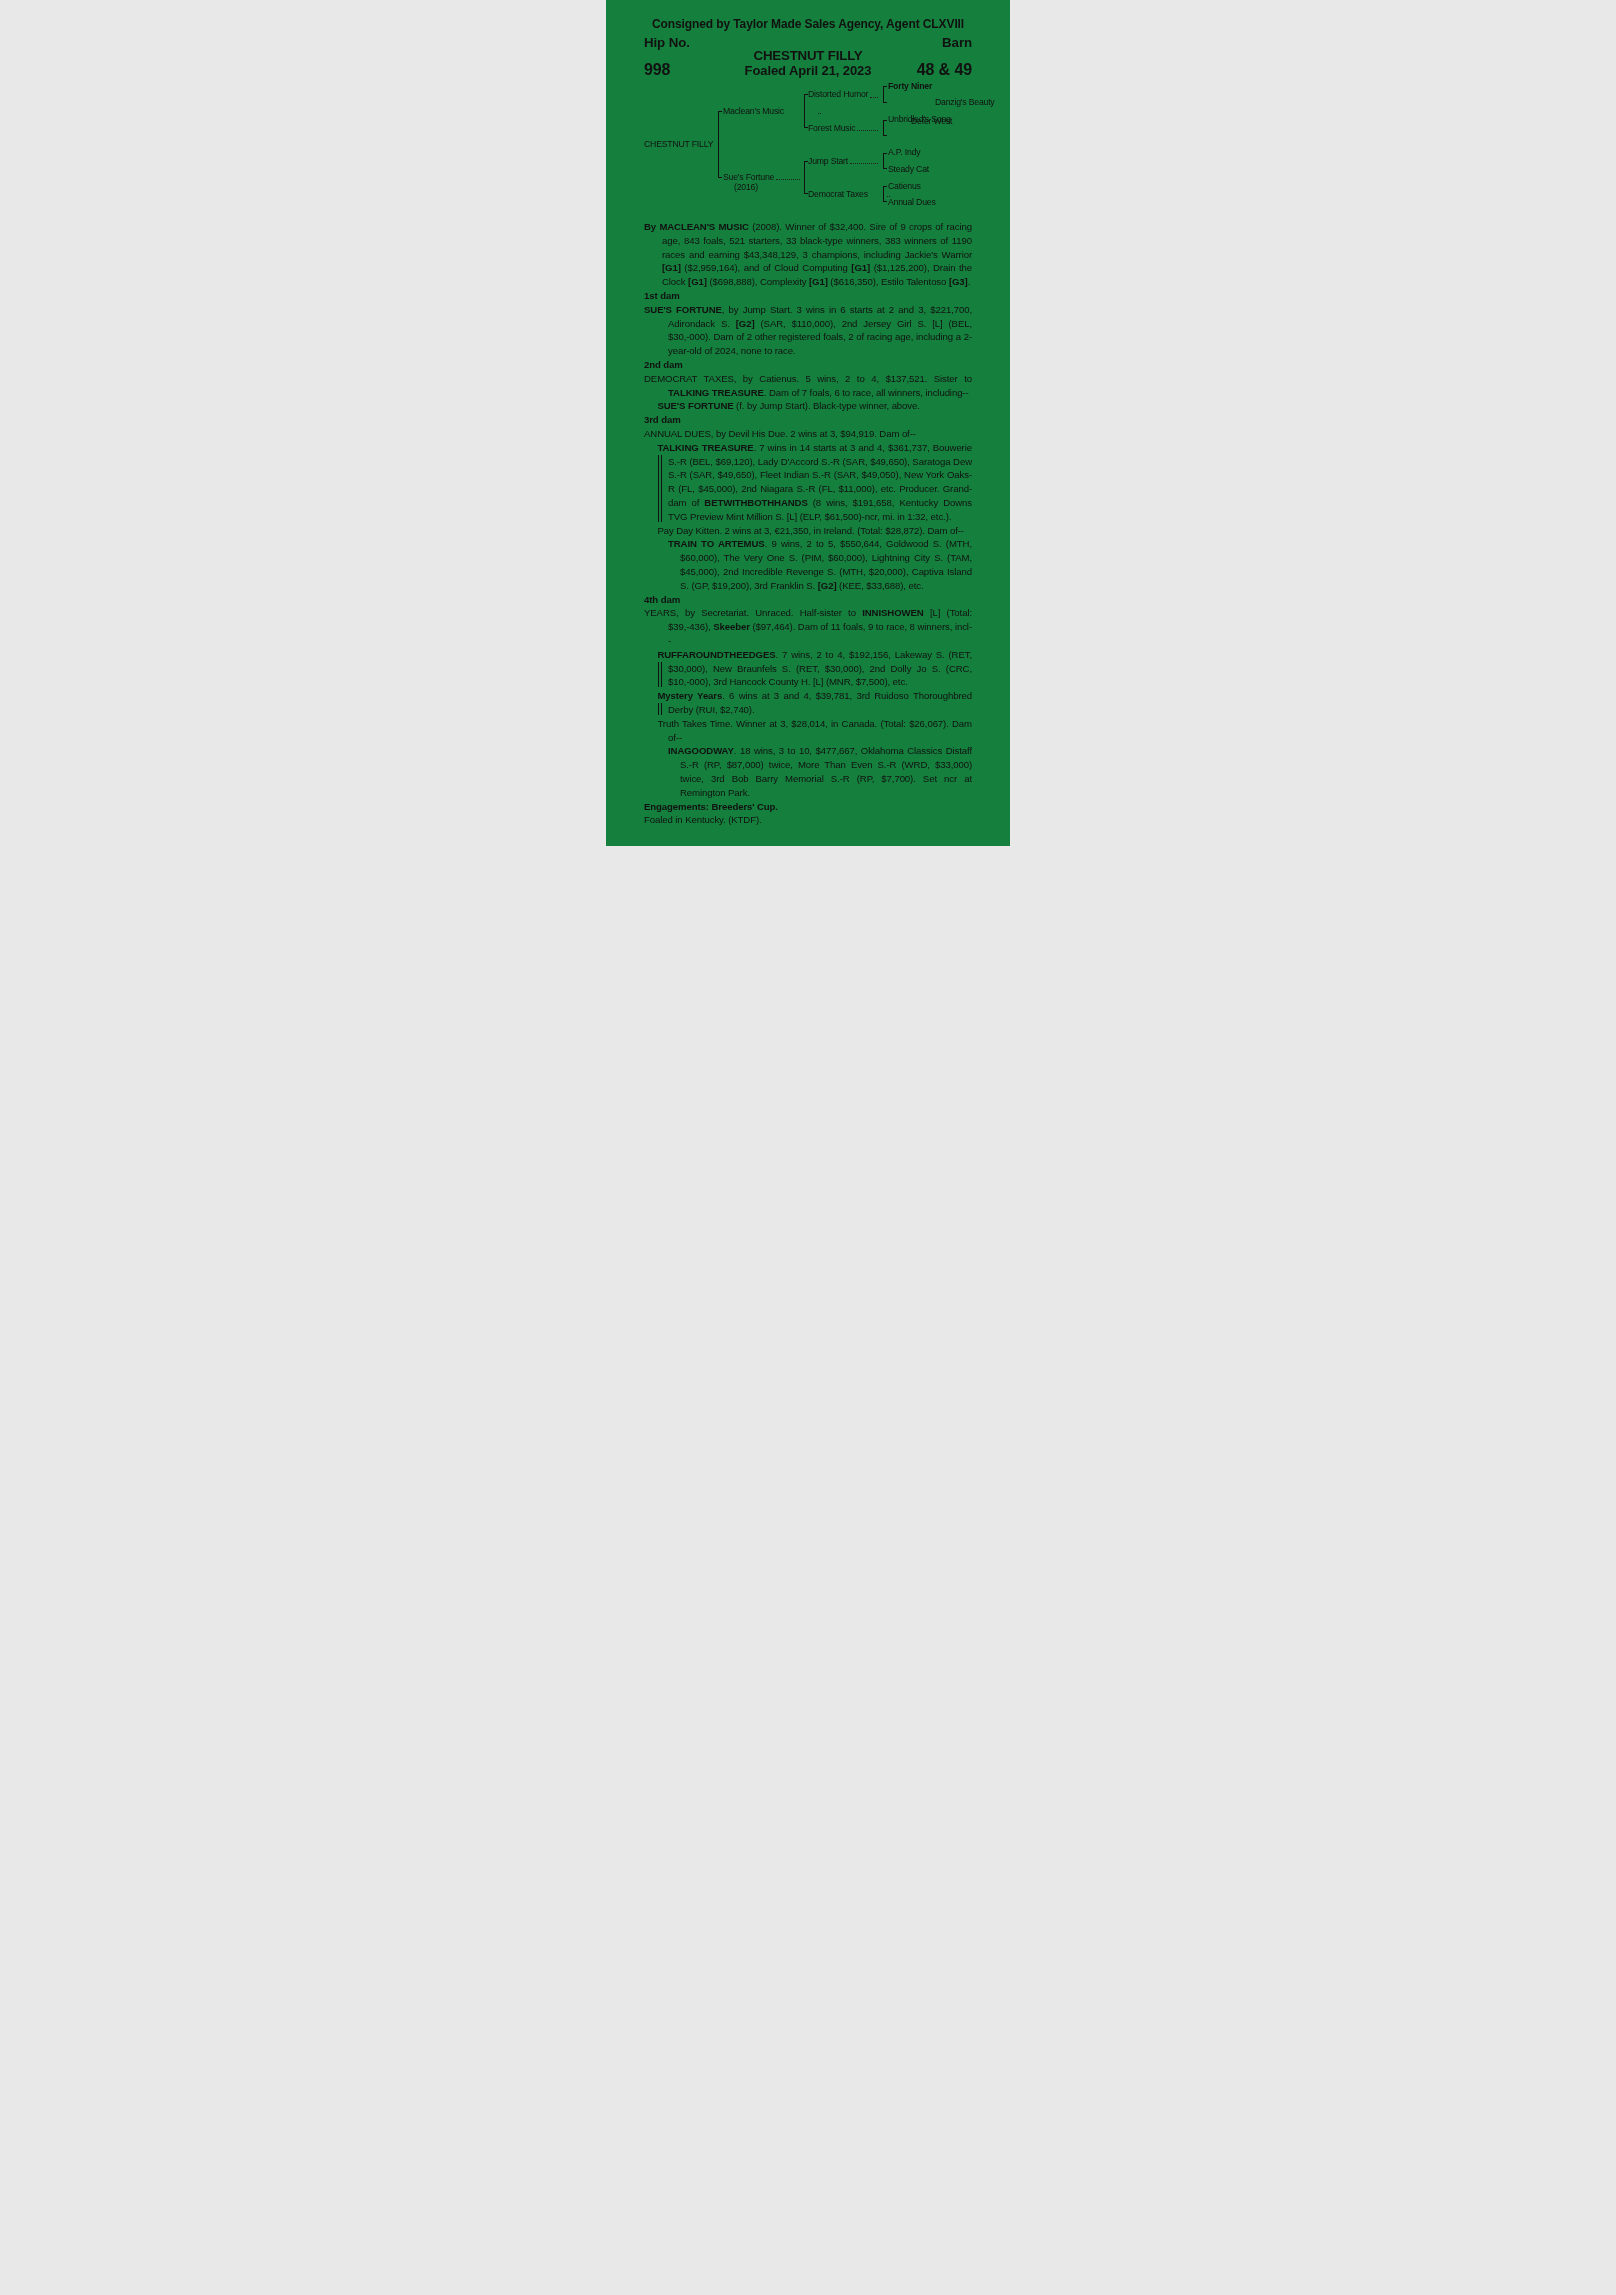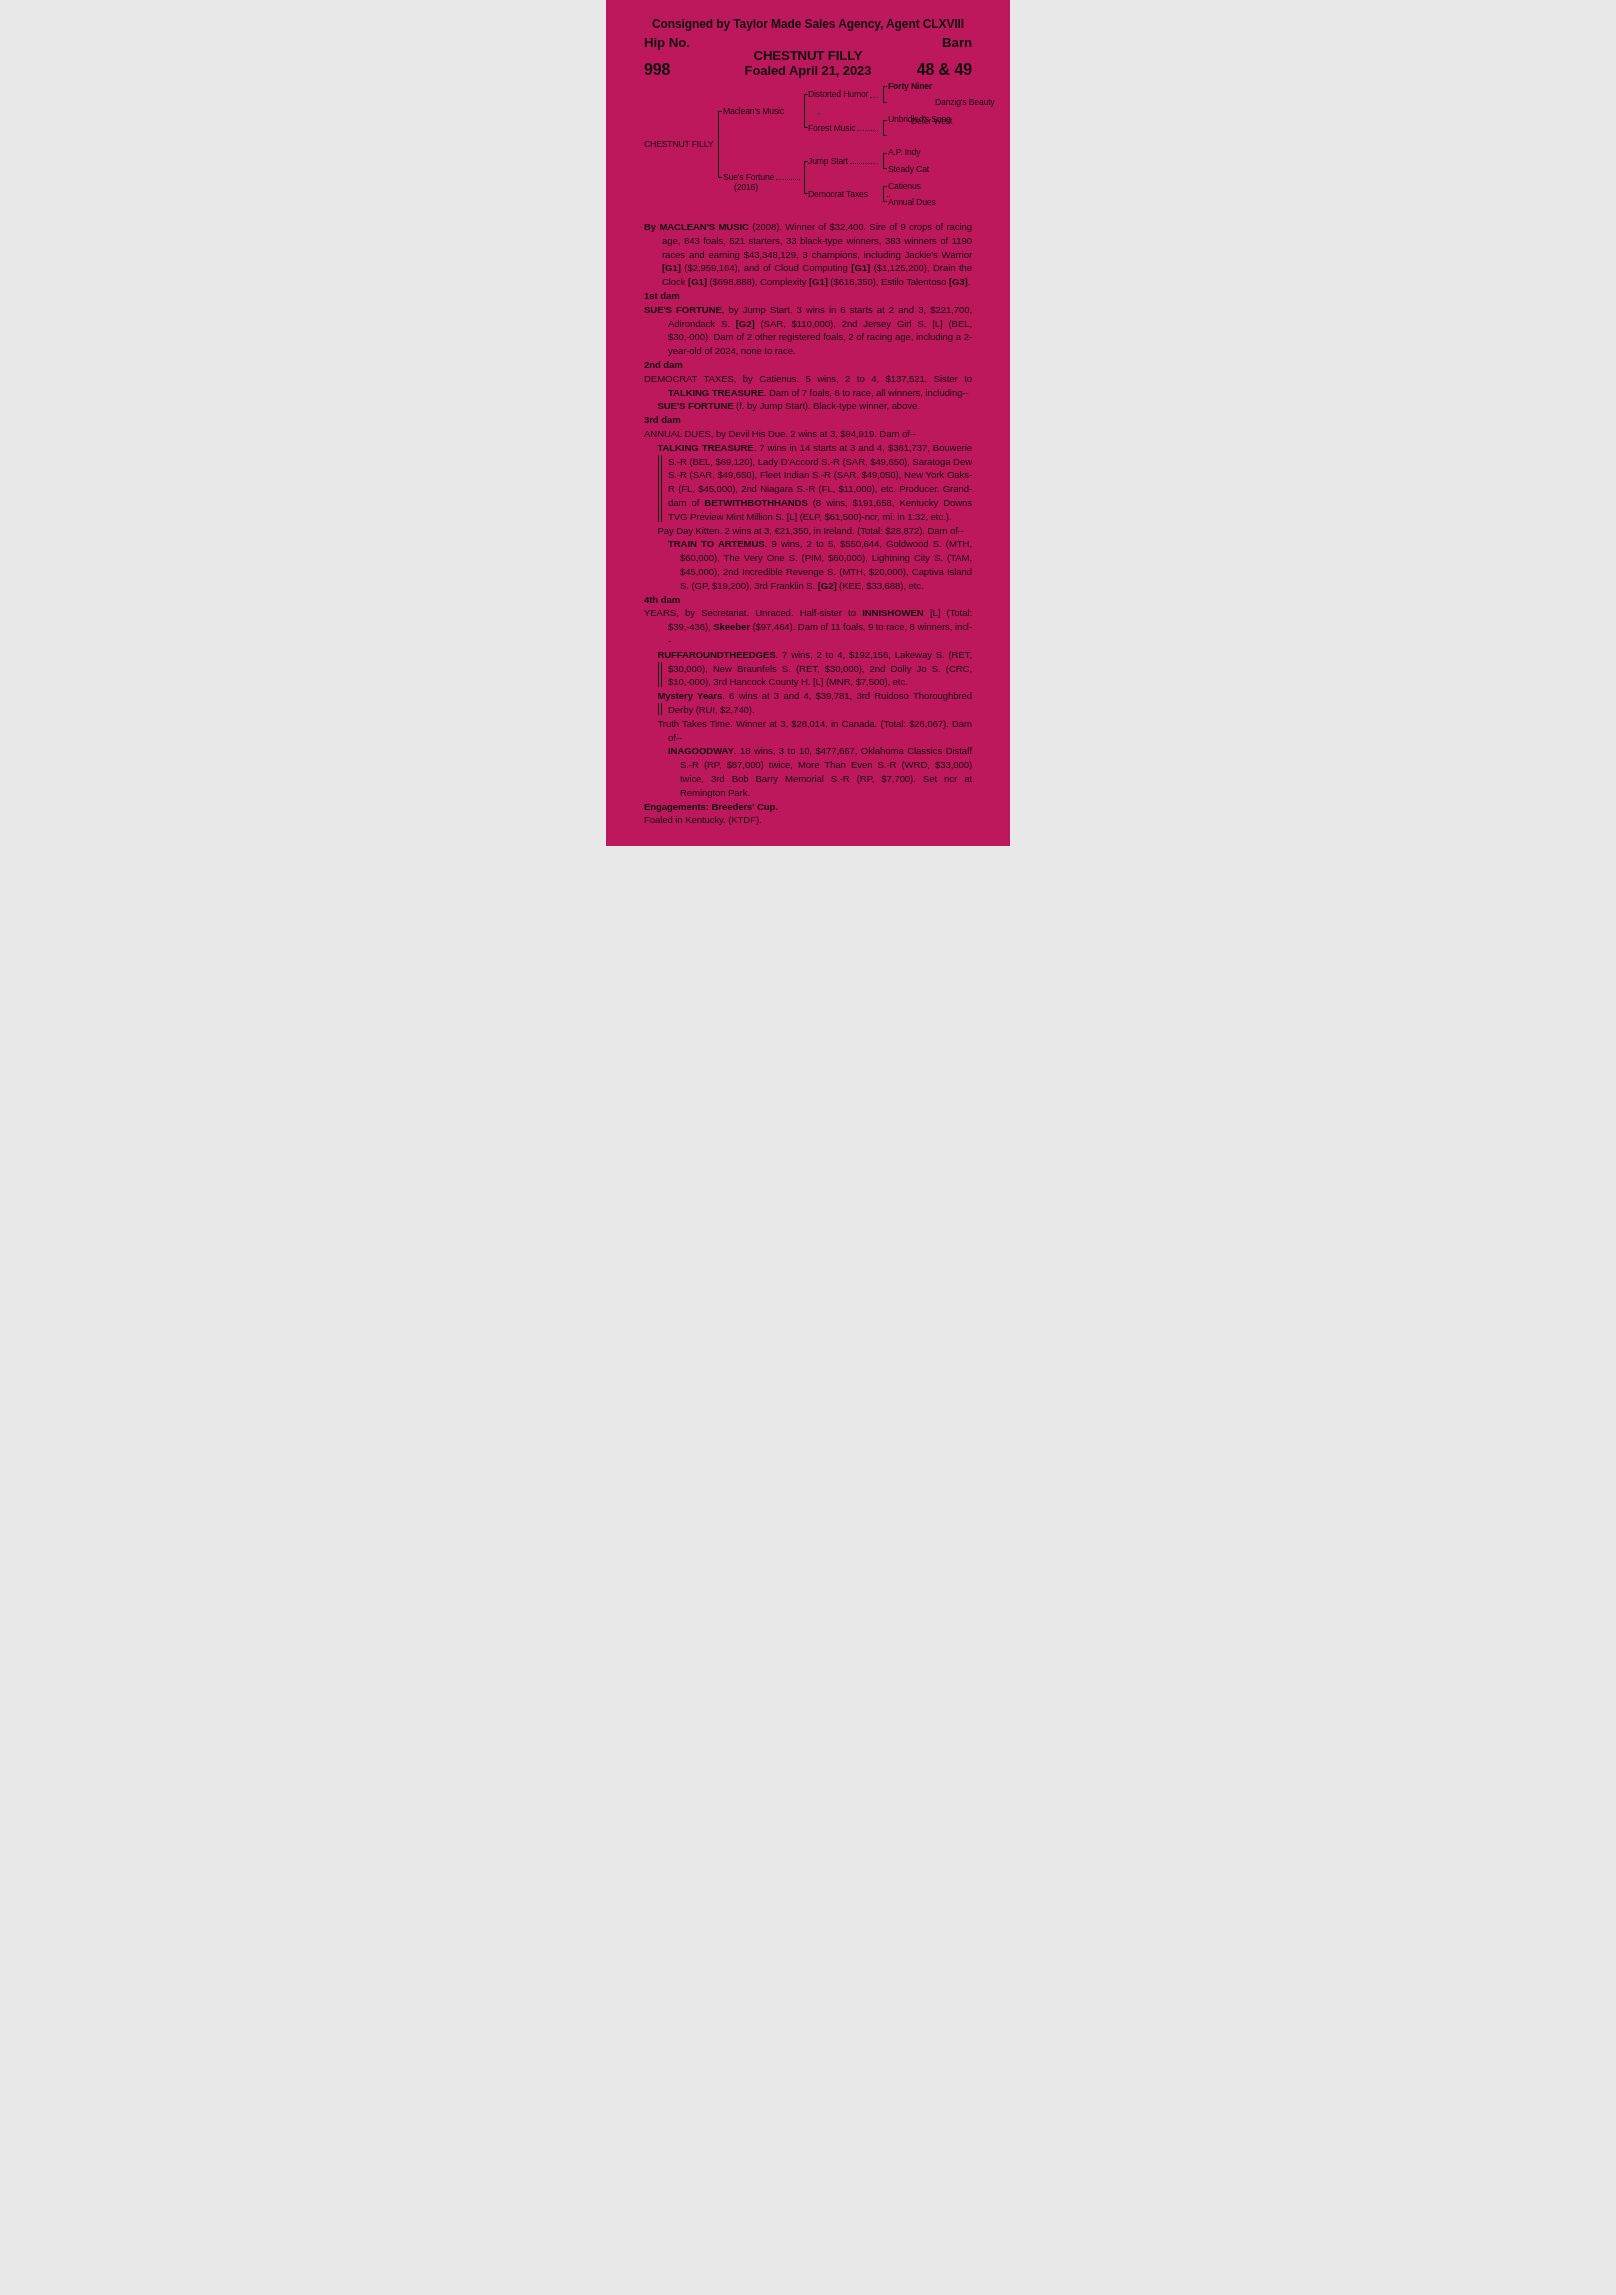--- a/index.html
+++ b/index.html
@@ -1,17 +1,17 @@
 <!DOCTYPE html>
 <html style="font-size:7.3px"><head>
 <meta charset="utf-8">
 <style>
   html,body{margin:0;padding:0;background:#e8e8e8;}
   .page{
-    width:404px;min-height:807px;margin:0 auto;background:#be185d;color:#111;
+    width:404px;min-height:807px;margin:0 auto;background:#15803d;color:#111;
     font-family:"Liberation Sans", sans-serif;
     box-sizing:border-box;padding:18.4px 38px 18.4px 38px;position:relative;
     letter-spacing:-0.1px;
   }
   
   .consigned{
     text-align:center;font-weight:bold;font-size:12px;line-height:13.8px;white-space:nowrap;
   }
   .head-row{display:flex;justify-content:space-between;margin-top:2.8px;}
   .hip-col{width:69px;}

